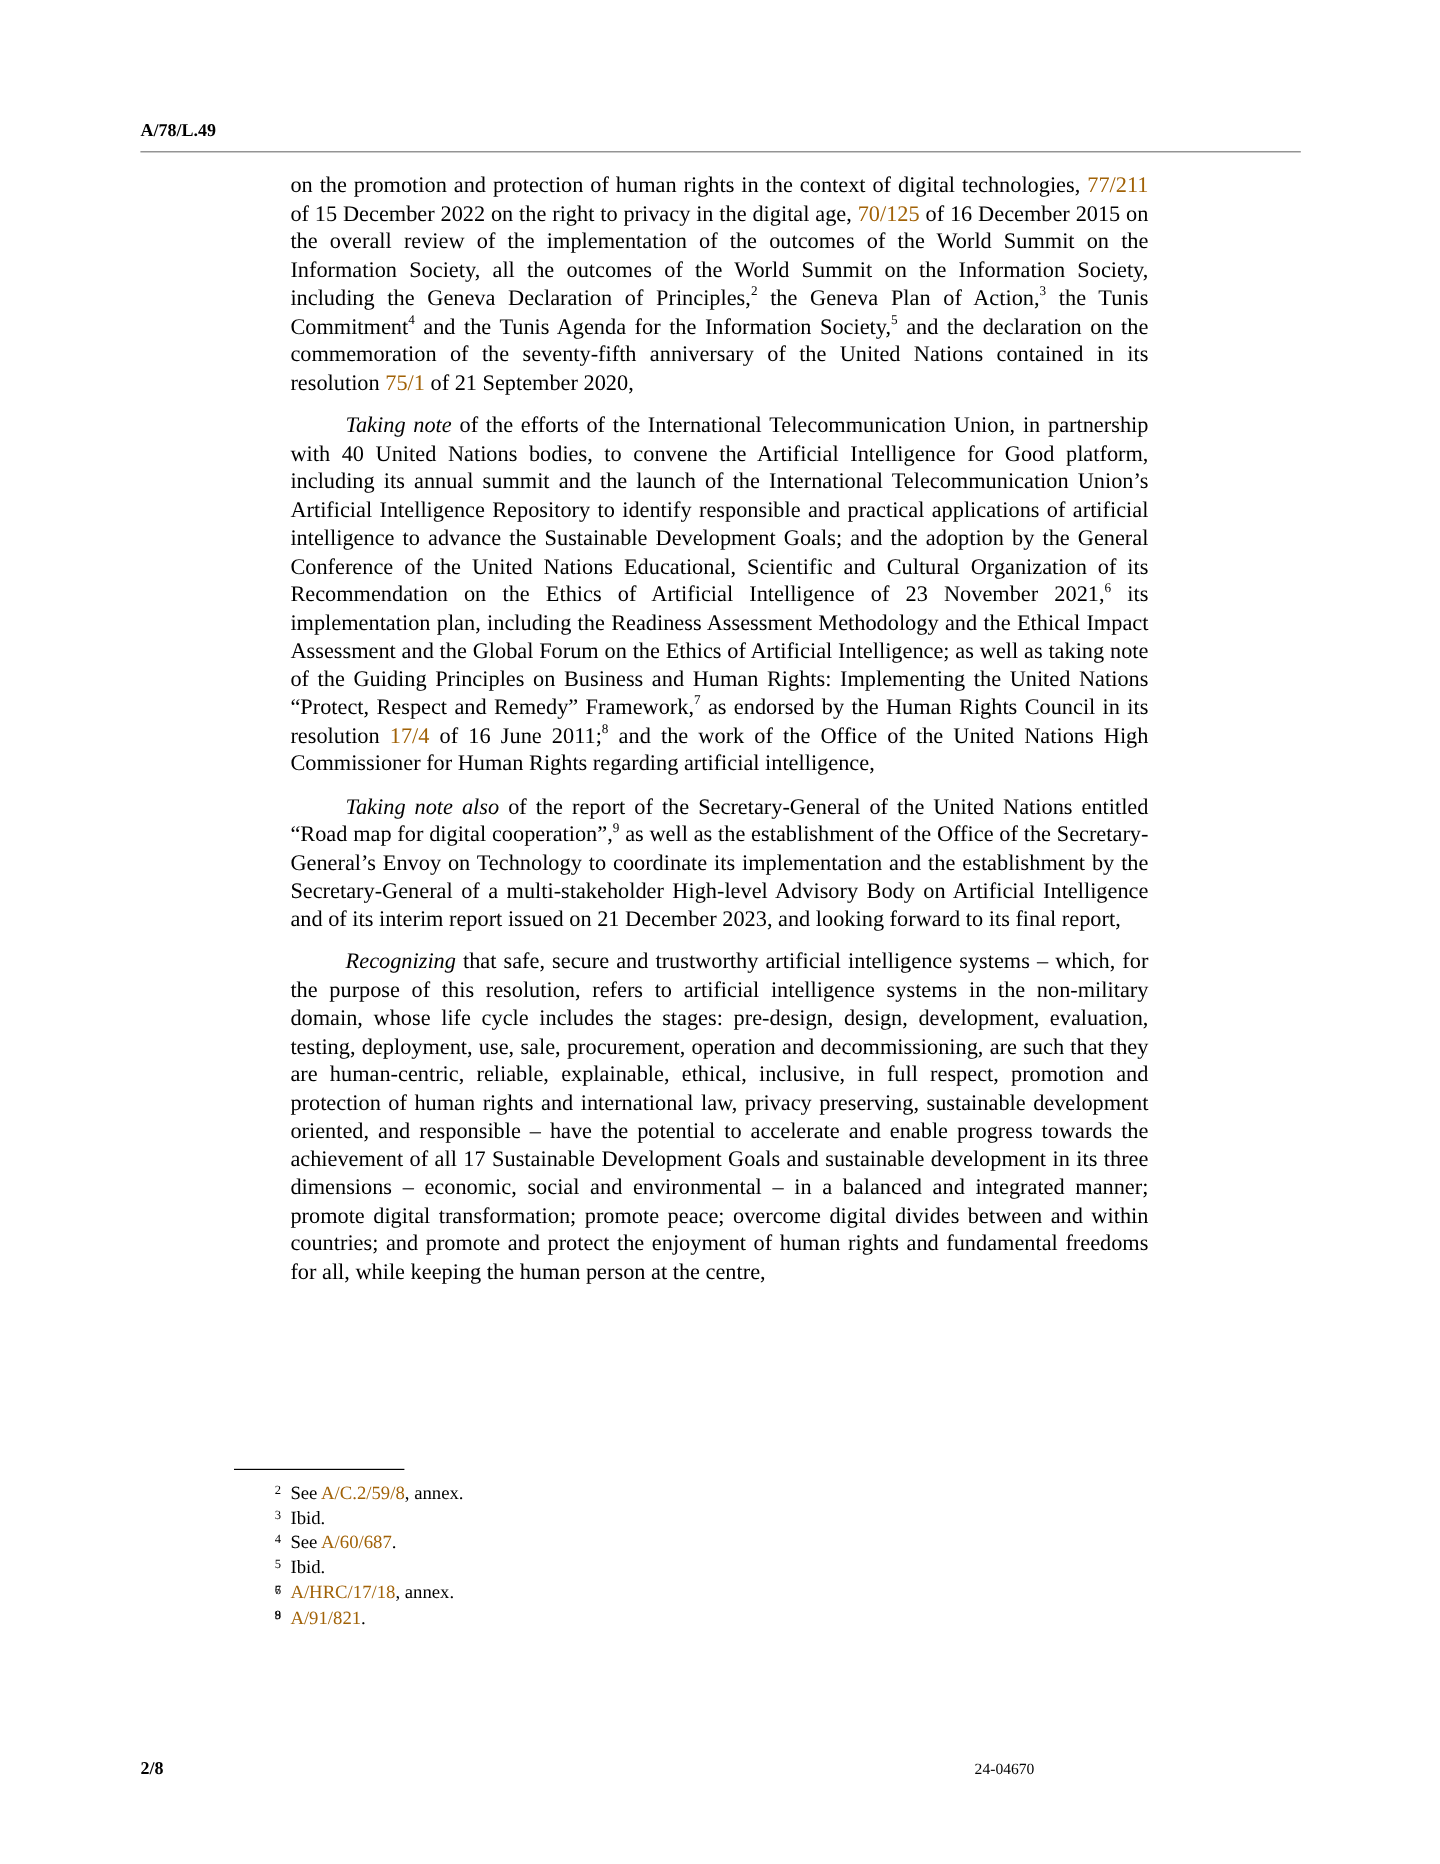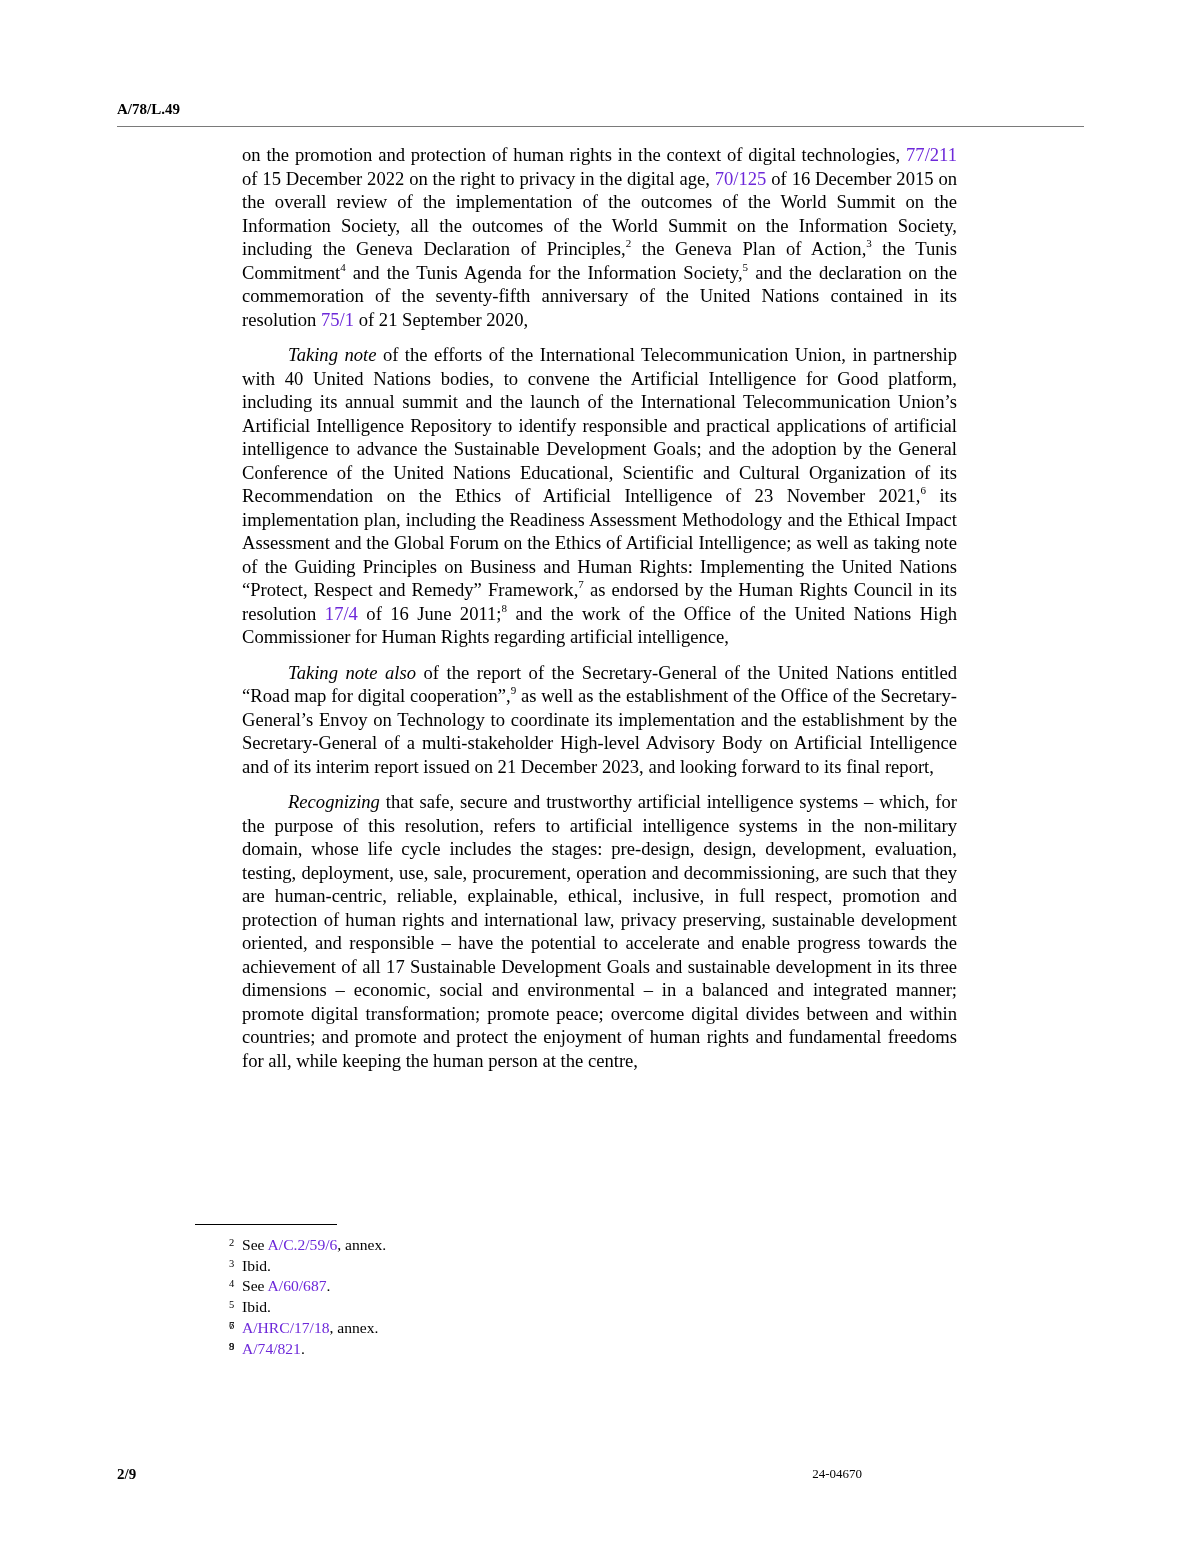--- a/index.html
+++ b/index.html
@@ -3,21 +3,21 @@
 <meta charset="utf-8">
 <style>
   html, body { margin: 0; padding: 0; background: #ffffff; }
   body { width: 1200px; height: 1553px; position: relative; overflow: hidden; color: #000; }
   .page { position: absolute; left: 0; top: 0; width: 979px; height: 1553px; text-decoration: underline; }
   .hdr-symbol { position: absolute; left: 117px; top: 101px; font-family: "Liberation Serif", serif; font-weight: bold; font-size: 15px; }
   .hdr-rule { position: absolute; left: 117px; top: 126px; width: 967px; height: 0; border-top: 1px solid #7a7a7a; }
   .body { position: absolute; left: 242px; top: 143px; width: 715px; font-family: "Liberation Serif", serif; font-size: 18.6px; line-height: 23.5px; text-align: justify; }
   .para { margin: 0 0 12px 0; }
   .para.indent { text-indent: 46px; }
-  .lnk { color: #6d28d9; text-decoration: none; cursor: pointer; }
+  .lnk { color: #a16207; text-decoration: none; cursor: pointer; }
   .it { font-style: italic; }
   sup { font-size: 11px; line-height: 0; vertical-align: 8px; }
   .fn-rule { position: absolute; left: 195px; top: 1224px; width: 142px; border-top: 1px solid #000; }
   .footnotes { position: absolute; left: 229px; top: 1235px; width: 740px; font-family: "Liberation Serif", serif; font-size: 15.6px; line-height: 20.7px; }
   .fn { position: relative; padding-left: 13px; }
   .fn .num { position: absolute; left: 0; top: -2px; font-size: 10.5px; }
   .ftr-page { position: absolute; left: 117px; top: 1466px; font-family: "Liberation Serif", serif; font-weight: bold; font-size: 15px; }
   .ftr-code { position: absolute; right: 117px; top: 1466px; font-family: "Liberation Serif", serif; font-size: 13px; }
 </style>
 </head>
@@ -30,25 +30,25 @@
   <div class="body">
     <p class="para"><span>on the promotion and protection of human rights in the context of digital technologies, </span><a class="lnk">77/211</a><span> of 15 December 2022 on the right to privacy in the digital age, </span><a class="lnk">70/125</a><span> of 16 December 2015 on the overall review of the implementation of the outcomes of the World Summit on the Information Society, all the outcomes of the World Summit on the Information Society, including the Geneva Declaration of Principles,</span><sup>2</sup><span> the Geneva Plan of Action,</span><sup>3</sup><span> the Tunis Commitment</span><sup>4</sup><span> and the Tunis Agenda for the Information Society,</span><sup>5</sup><span> and the declaration on the commemoration of the seventy-fifth anniversary of the United Nations contained in its resolution </span><a class="lnk">75/1</a><span> of 21 September 2020,</span></p>
     <p class="para indent"><span class="it">Taking note</span><span> of the efforts of the International Telecommunication Union, in partnership with 40 United Nations bodies, to convene the Artificial Intelligence for Good platform, including its annual summit and the launch of the International Telecommunication Union’s Artificial Intelligence Repository to identify responsible and practical applications of artificial intelligence to advance the Sustainable Development Goals; and the adoption by the General Conference of the United Nations Educational, Scientific and Cultural Organization of its Recommendation on the Ethics of Artificial Intelligence of 23 November 2021,</span><sup>6</sup><span> its implementation plan, including the Readiness Assessment Methodology and the Ethical Impact Assessment and the Global Forum on the Ethics of Artificial Intelligence; as well as taking note of the Guiding Principles on Business and Human Rights: Implementing the United Nations “Protect, Respect and Remedy” Framework,</span><sup>7</sup><span> as endorsed by the Human Rights Council in its resolution </span><a class="lnk">17/4</a><span> of 16 June 2011;</span><sup>8</sup><span> and the work of the Office of the United Nations High Commissioner for Human Rights regarding artificial intelligence,</span></p>
     <p class="para indent"><span class="it">Taking note also</span><span> of the report of the Secretary-General of the United Nations entitled “Road map for digital cooperation”,</span><sup>9</sup><span> as well as the establishment of the Office of the Secretary-General’s Envoy on Technology to coordinate its implementation and the establishment by the Secretary-General of a multi-stakeholder High-level Advisory Body on Artificial Intelligence and of its interim report issued on 21 December 2023, and looking forward to its final report,</span></p>
     <p class="para indent"><span class="it">Recognizing</span><span> that safe, secure and trustworthy artificial intelligence systems – which, for the purpose of this resolution, refers to artificial intelligence systems in the non-military domain, whose life cycle includes the stages: pre-design, design, development, evaluation, testing, deployment, use, sale, procurement, operation and decommissioning, are such that they are human-centric, reliable, explainable, ethical, inclusive, in full respect, promotion and protection of human rights and international law, privacy preserving, sustainable development oriented, and responsible – have the potential to accelerate and enable progress towards the achievement of all 17 Sustainable Development Goals and sustainable development in its three dimensions – economic, social and environmental – in a balanced and integrated manner; promote digital transformation; promote peace; overcome digital divides between and within countries; and promote and protect the enjoyment of human rights and fundamental freedoms for all, while keeping the human person at the centre,</span></p>
   </div>
 
   <div class="fn-rule"></div>
 
   <div class="footnotes">
-    <div class="fn"><span class="num">2</span><span><span>See </span><a class="lnk">A/C.2/59/6</a><span>, annex.</span></span></div>
+    <div class="fn"><span class="num">2</span><span><span>See </span><a class="lnk">A/C.2/59/8</a><span>, annex.</span></span></div>
     <div class="fn"><span class="num">3</span><span><span>Ibid.</span></span></div>
     <div class="fn"><span class="num">4</span><span><span>See </span><a class="lnk">A/60/687</a><span>.</span></span></div>
     <div class="fn"><span class="num">5</span><span><span>Ibid.</span></span></div>
     <div class="fn"><span class="num">6</span></div>
     <div class="fn"><span class="num">7</span><span><a class="lnk">A/HRC/17/18</a><span>, annex.</span></span></div>
     <div class="fn"><span class="num">8</span></div>
-    <div class="fn"><span class="num">9</span><span><a class="lnk">A/74/821</a><span>.</span></span></div>
+    <div class="fn"><span class="num">9</span><span><a class="lnk">A/91/821</a><span>.</span></span></div>
   </div>
 
-  <div class="ftr-page">2/9</div>
+  <div class="ftr-page">2/8</div>
   <div class="ftr-code">24-04670</div>
 </div>
 
 </body></html>

